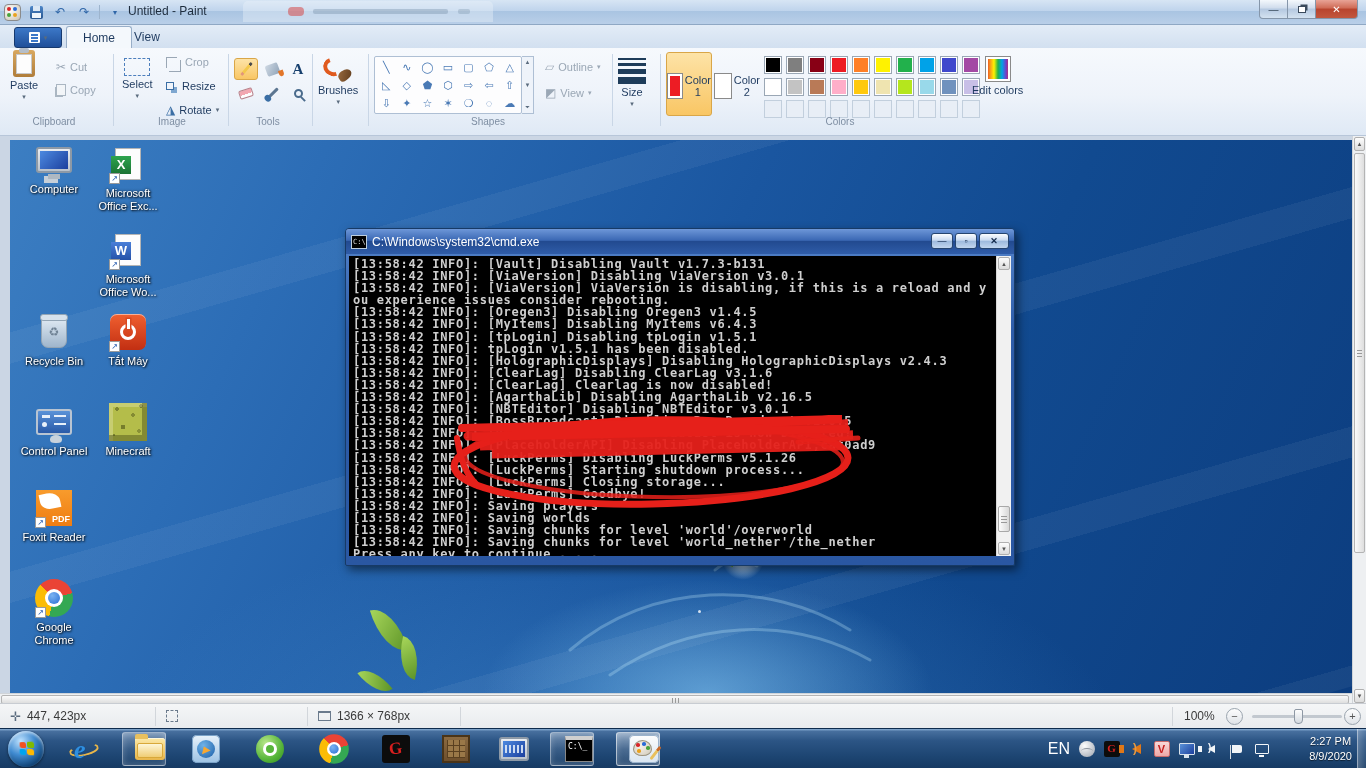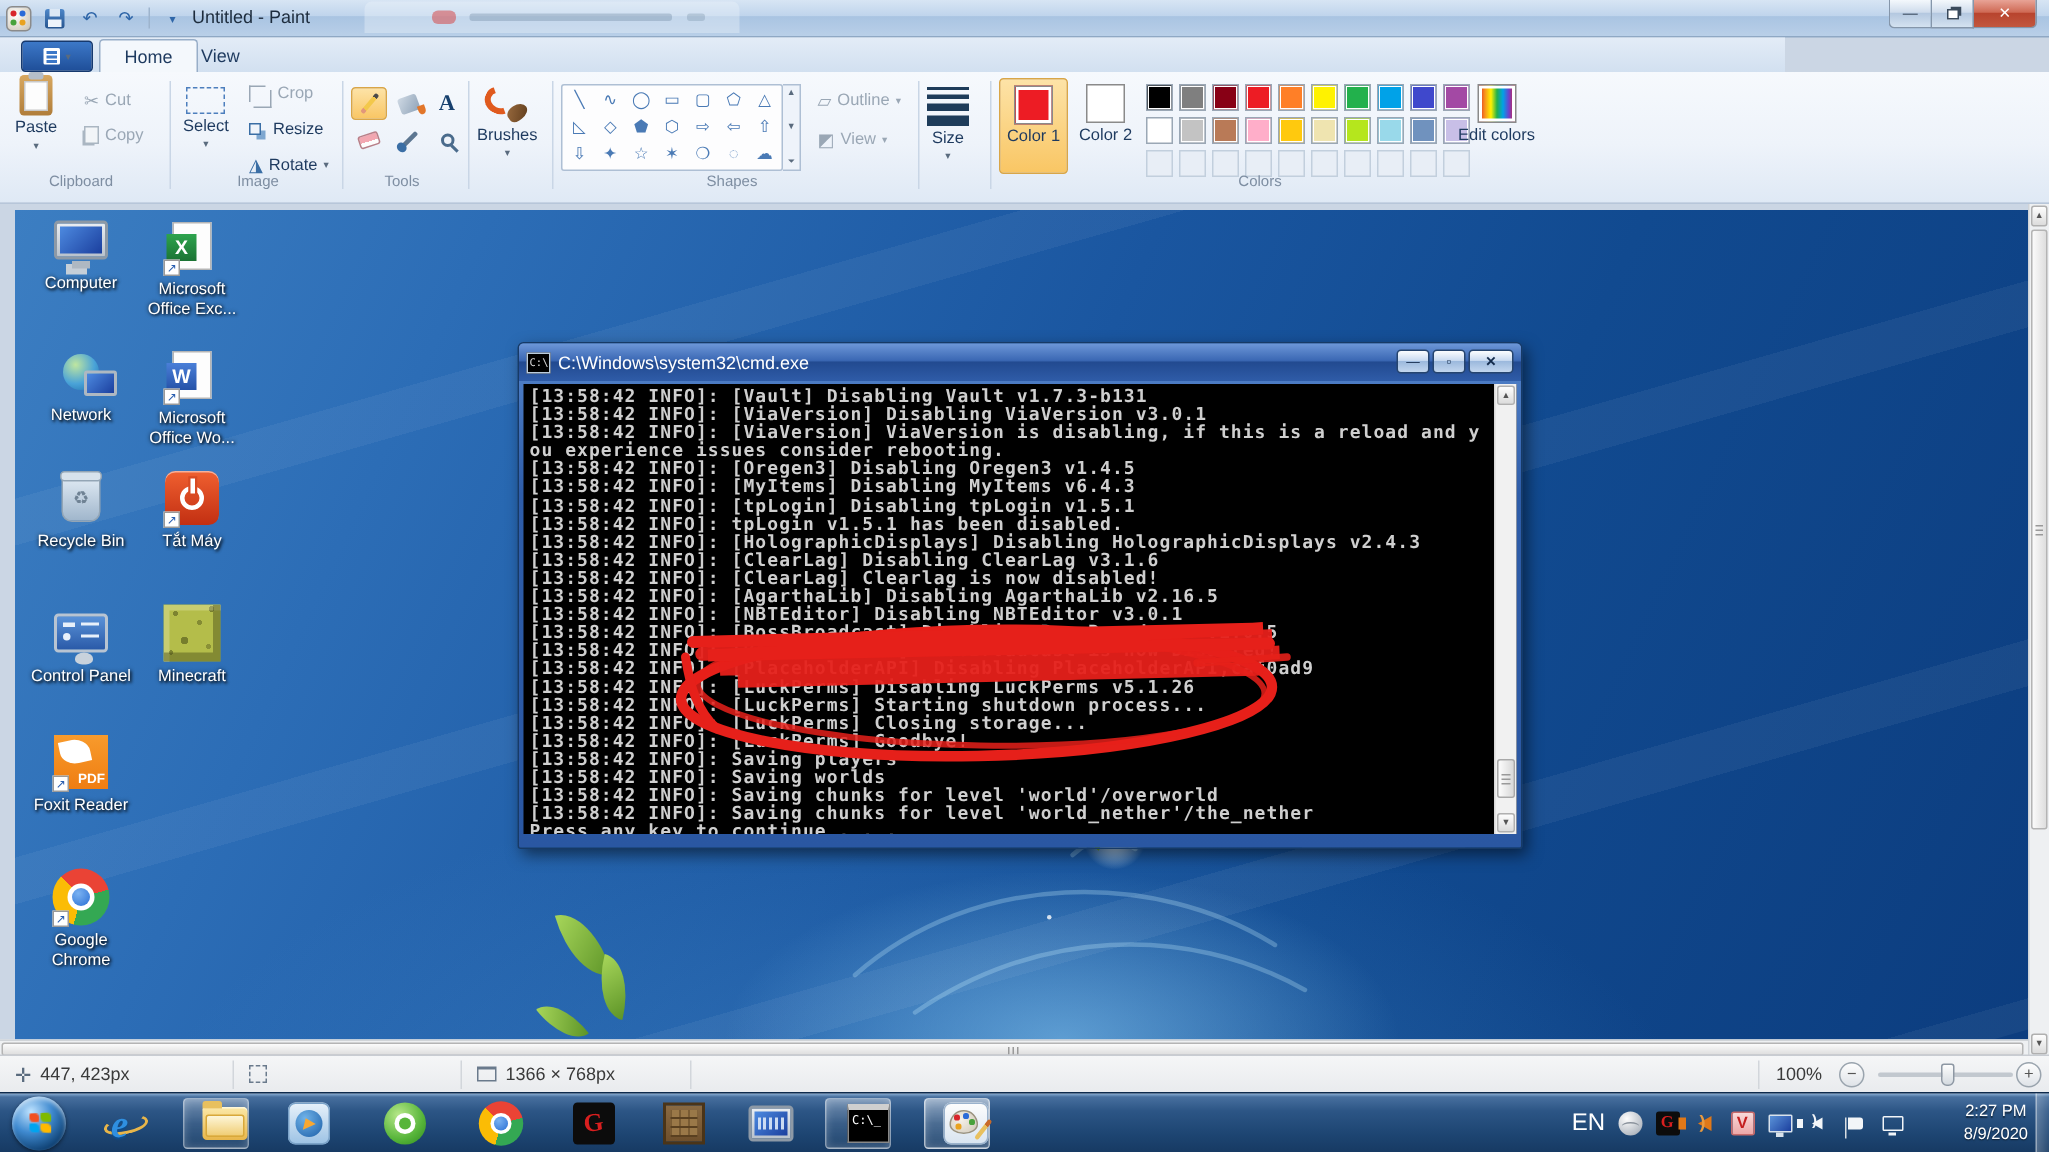--- a/index.html
+++ b/index.html
@@ -34,21 +34,21 @@
   .winbtns { position:absolute; right:8px; top:0; display:flex; }
   .wb { height:19px; display:flex; align-items:center; justify-content:center; font-size:10px; color:#3a4a5c;
     border:1px solid #8596aa; border-top:none; background:linear-gradient(180deg,#f4f8fc,#cfdcec 45%,#b4c8e0 50%,#d4e2f0 100%); }
   .wb.min { width:29px; border-radius:0 0 0 4px; }
   .wb.res { width:28px; border-left:none; }
   .wb.cls { width:42px; border-left:none; border-radius:0 0 4px 0; color:#fff;
     background:linear-gradient(180deg,#e8a396,#cf6a55 45%,#b8442e 50%,#c2573e 100%); }
   .resglyph { width:8px; height:7px; border:1px solid #3a4a5c; background:#fff; box-shadow:2px -2px 0 -0.5px #3a4a5c; }
 
   
-  .tabrow { position:absolute; left:0; top:25px; width:1190px; height:23px;
+  .tabrow { position:absolute; left:0; top:25px; width:1366px; height:23px;
     background:linear-gradient(180deg,#e3ecf7,#d2e0f0); }
   .filebtn { position:absolute; left:14px; top:2px; width:48px; height:21px; border-radius:3px;
     background:linear-gradient(180deg,#3c78c8,#1f4f99); border:1px solid #16396e;
     display:flex; align-items:center; justify-content:center; gap:4px; color:#fff; font-size:9px; }
   .filebtn .fico { width:11px; height:11px; background:#fff; border-radius:1px; position:relative; }
   .filebtn .fico:before { content:""; position:absolute; left:2px; top:2px; width:7px; height:1.5px; background:#3c78c8; box-shadow:0 3px 0 #3c78c8, 0 6px 0 #3c78c8; }
   .tab { position:absolute; top:1px; height:22px; padding:0 16px; display:flex; align-items:center;
     font-size:12px; color:#1e3a5f; }
   .tab.active { background:#f4f8fc; border:1px solid #98aec8; border-bottom:none; border-radius:3px 3px 0 0; }
 
@@ -93,21 +93,21 @@
   .brush-ico .tip { position:absolute; right:1px; bottom:2px; width:14px; height:10px; background:linear-gradient(135deg,#9a6b3f,#5f3c1c); border-radius:50% 60% 60% 40%; transform:rotate(-35deg); }
 
   .shapebox { position:absolute; width:148px; height:58px; background:#fdfdfe; border:1px solid #aebfd4; border-radius:2px;
     display:grid; grid-template-columns:repeat(7,1fr); align-items:center; justify-items:center; padding:1px; }
   .shapebox span { font-size:11px; color:#4a7ab5; line-height:1; }
   .shapescroll { position:absolute; width:12px; height:58px; border:1px solid #aebfd4; border-left:none; background:#eef3fa;
     display:flex; flex-direction:column; align-items:center; justify-content:space-between; padding:2px 0; font-size:6px; color:#5a6b7e; }
   .sizebars { display:flex; flex-direction:column; gap:3px; align-items:center; }
   .sizebars i { display:block; width:28px; background:#1e3c5a; }
 
-  .colorbtn { position:absolute; width:46px; height:64px; display:flex; flex-direction:column; align-items:center; padding-top:4px; gap:2px; font-size:11px; color:#1e3a5f; line-height:12px; text-align:center; border-radius:3px; }
+  .colorbtn { position:absolute; width:46px; height:64px; display:flex; flex-direction:row; align-items:center; padding-top:4px; gap:2px; font-size:11px; color:#1e3a5f; line-height:12px; text-align:center; border-radius:3px; }
   .colorbtn.sel { background:linear-gradient(180deg,#fde3a7,#f9c664); border:1px solid #d9a648; }
   .swatch { width:26px; height:26px; border:1px solid #8a8a8a; box-shadow:inset 0 0 0 2px #fff; }
   .palette { position:absolute; display:grid; grid-template-columns:repeat(10,22px); grid-auto-rows:22px; }
   .pcell { width:22px; height:22px; padding:2px; }
   .pcell i { display:block; width:100%; height:100%; border:1px solid #9aa7b5; box-shadow:inset 0 0 0 1px #fff; }
   .pcell.empty i { background:#e8eef6; border:1px solid #c2cfdd; box-shadow:none; }
   .rainbow { width:26px; height:26px; border:1px solid #8a8a8a; box-shadow:inset 0 0 0 2px #fff;
     background:linear-gradient(90deg,#e2252a,#f7941d,#fff200,#22b14c,#00a2e8,#6f3fcc,#e2252a); }
 
   
@@ -586,26 +586,20 @@
     </div>
     <div class="dicon" style="left:80px; top:4px;">
       <div class="dic">
           <span class="page-icn">
             <span class="blk x">X</span>
           </span>
           <span class="shortcut">↗</span>
         </div>
       <div class="dlabel">Microsoft Office Exc...</div>
     </div>
-    <div class="dicon" style="left:6px; top:88px;">
-      <div class="dic">
-          <span class="icn-globe"></span>
-        </div>
-      <div class="dlabel">Network</div>
-    </div>
     <div class="dicon" style="left:80px; top:90px;">
       <div class="dic">
           <span class="page-icn">
             <span class="blk w">W</span>
           </span>
           <span class="shortcut">↗</span>
         </div>
       <div class="dlabel">Microsoft Office Wo...</div>
     </div>
     <div class="dicon" style="left:6px; top:172px;">

